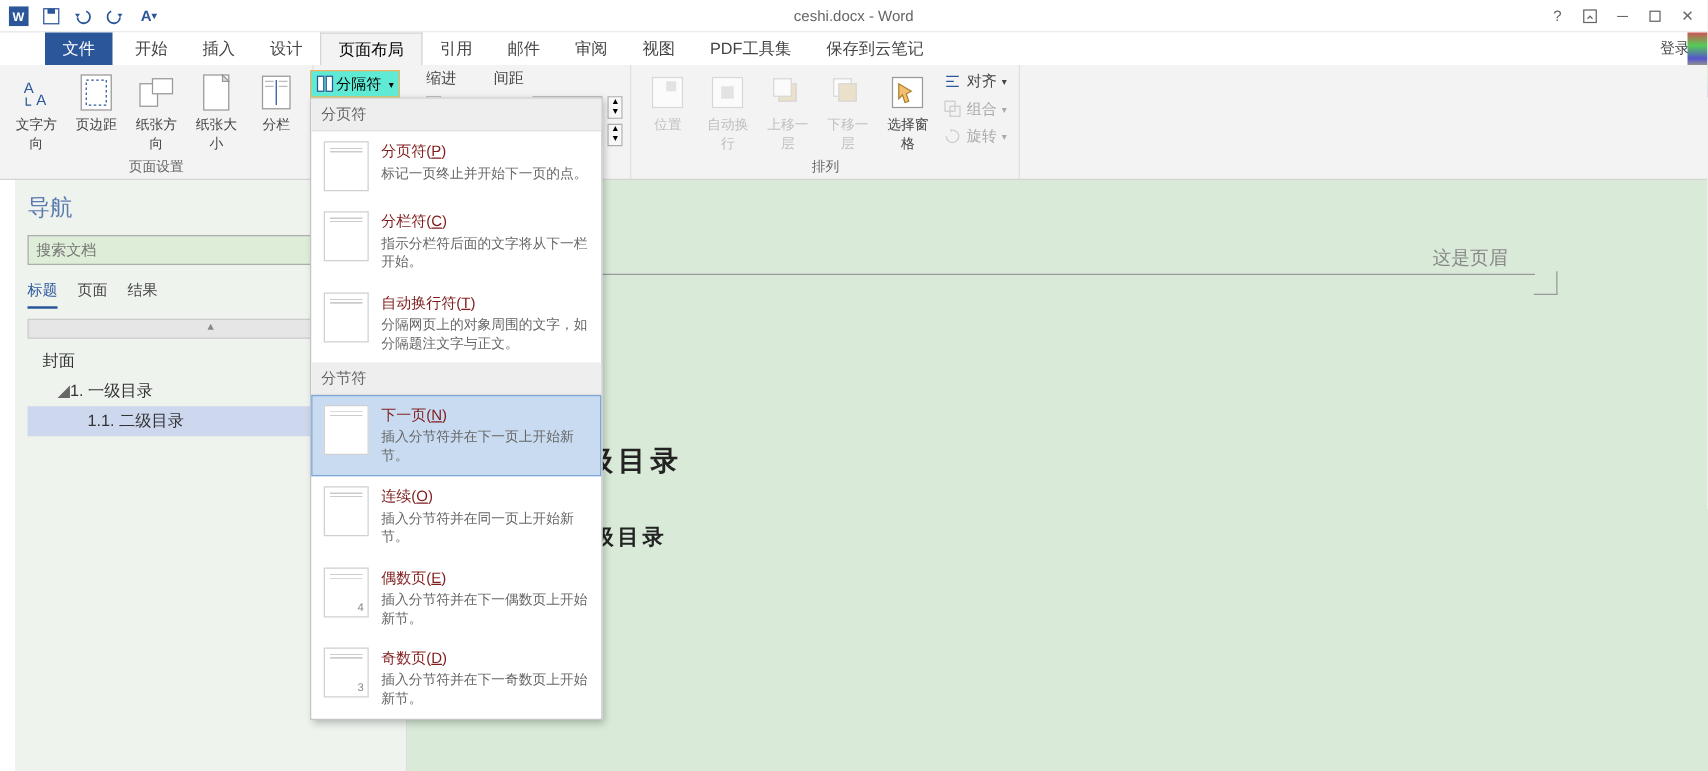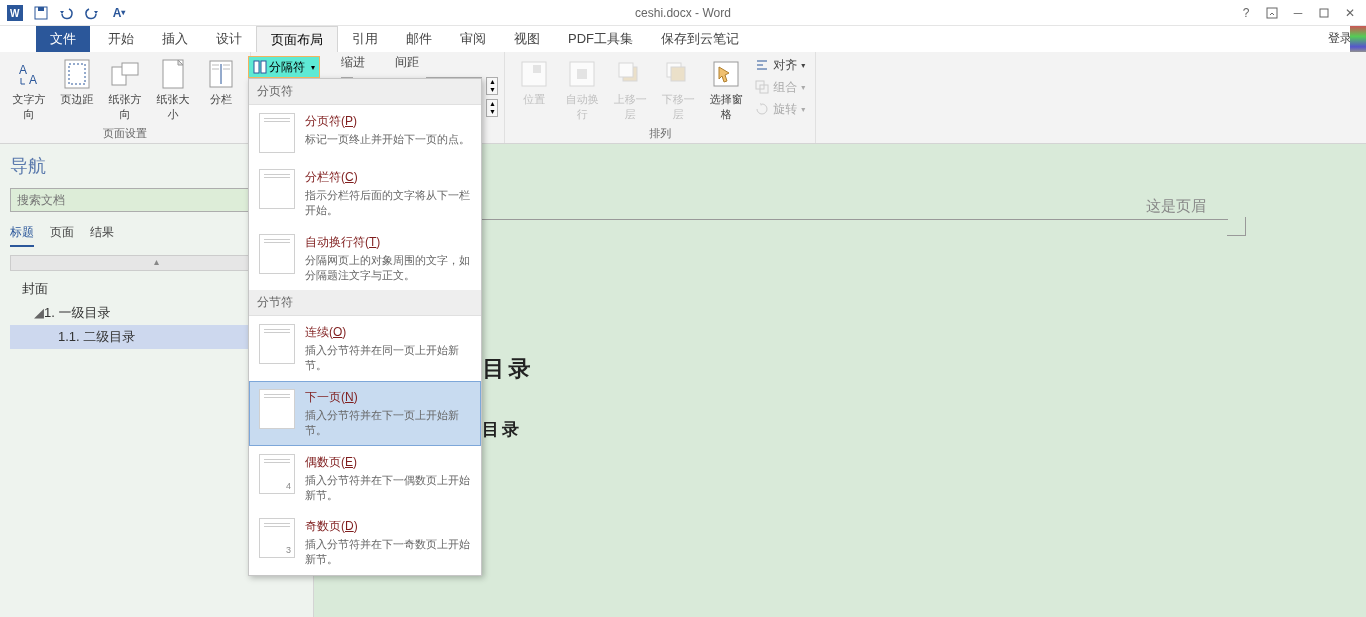--- a/index.html
+++ b/index.html
@@ -32,21 +32,21 @@
 .small-btn { display:flex; align-items:center; gap:4px; padding:2px 4px; cursor:pointer; color:#444; font-size:12px; height:22px; }
 .small-btn.disabled { color:#aaa;text-align:center; }
 .launcher { font-size:9px; color:#888; cursor:pointer; }
 .spin-row { display:flex; align-items:center; gap:4px; height:22px; }
 .spin-arrows { width:12px; height:18px; display:flex; flex-direction:column; border:1px solid #adadad; }
 .spin-arrows div { flex:1; font-size:7px; text-align:center; line-height:8px; background:#f8f8f8; cursor:pointer; }
 .spin-label { font-size:12px; color:#444; }
 .spin-input { width:56px; height:18px; border:1px solid #adadad; background:#e8f4e8; font-size:11px; padding:0 4px; }
 
 
-.main { display:flex; height:calc(617px - 26px - 26px - 92px); position:relative; }
+.main { display:flex; height:calc(617px - 26px - 26px - 92px); position:relative;margin-left:12px; }
 .nav-pane { width:314px; background:#eef3ee; border-right:1px solid #d4d4d4; display:flex; flex-direction:column; padding:10px; }
 .nav-title { color:#5b7aad; font-size:18px; margin-bottom:10px; }
 .nav-search { width:100%; height:24px; border:1px solid #adadad; background:#ddedd8; padding:0 6px; font-size:12px; }
 .nav-tabs { display:flex; gap:16px; margin:12px 0 8px 0; font-size:12px; }
 .nav-tab { color:#444; cursor:pointer; padding-bottom:4px; }
 .nav-tab.active { color:#2b579a; border-bottom:2px solid #2b579a; }
 .nav-bar { height:16px; background:#e6e6e6; border:1px solid #ccc; margin-bottom:6px; text-align:center; line-height:12px; color:#888; font-size:10px; }
 .nav-tree { font-size:13px; color:#333; }
 .nav-item { padding:3px 0 3px 24px; cursor:pointer; }
 .nav-item.lvl1 { padding-left:12px; }
@@ -364,32 +364,32 @@
       </div>
   </div>
   <div class="menu-item">
     <div class="mi-icon"></div>
     <div class="mi-text">
         <div class="mi-title"><span>自动换行符(</span><span class="u">T</span><span>)</span></div>
         <div class="mi-desc">分隔网页上的对象周围的文字，如分隔题注文字与正文。</div>
       </div>
   </div>
   <div class="sect-header">分节符</div>
+  <div class="menu-item hover">
+    <div class="mi-icon"></div>
+    <div class="mi-text">
+        <div class="mi-title"><span>下一页(</span><span class="u">N</span><span>)</span></div>
+        <div class="mi-desc">插入分节符并在下一页上开始新节。</div>
+      </div>
+  </div>
   <div class="menu-item">
     <div class="mi-icon"></div>
     <div class="mi-text">
         <div class="mi-title"><span>连续(</span><span class="u">O</span><span>)</span></div>
         <div class="mi-desc">插入分节符并在同一页上开始新节。</div>
-      </div>
-  </div>
-  <div class="menu-item hover">
-    <div class="mi-icon"></div>
-    <div class="mi-text">
-        <div class="mi-title"><span>下一页(</span><span class="u">N</span><span>)</span></div>
-        <div class="mi-desc">插入分节符并在下一页上开始新节。</div>
       </div>
   </div>
   <div class="menu-item">
     <div class="mi-icon">
         <span style="position:absolute;bottom:2px;right:3px;font-size:9px;color:#888;">4</span>
       </div>
     <div class="mi-text">
         <div class="mi-title"><span>偶数页(</span><span class="u">E</span><span>)</span></div>
         <div class="mi-desc">插入分节符并在下一偶数页上开始新节。</div>
       </div>

